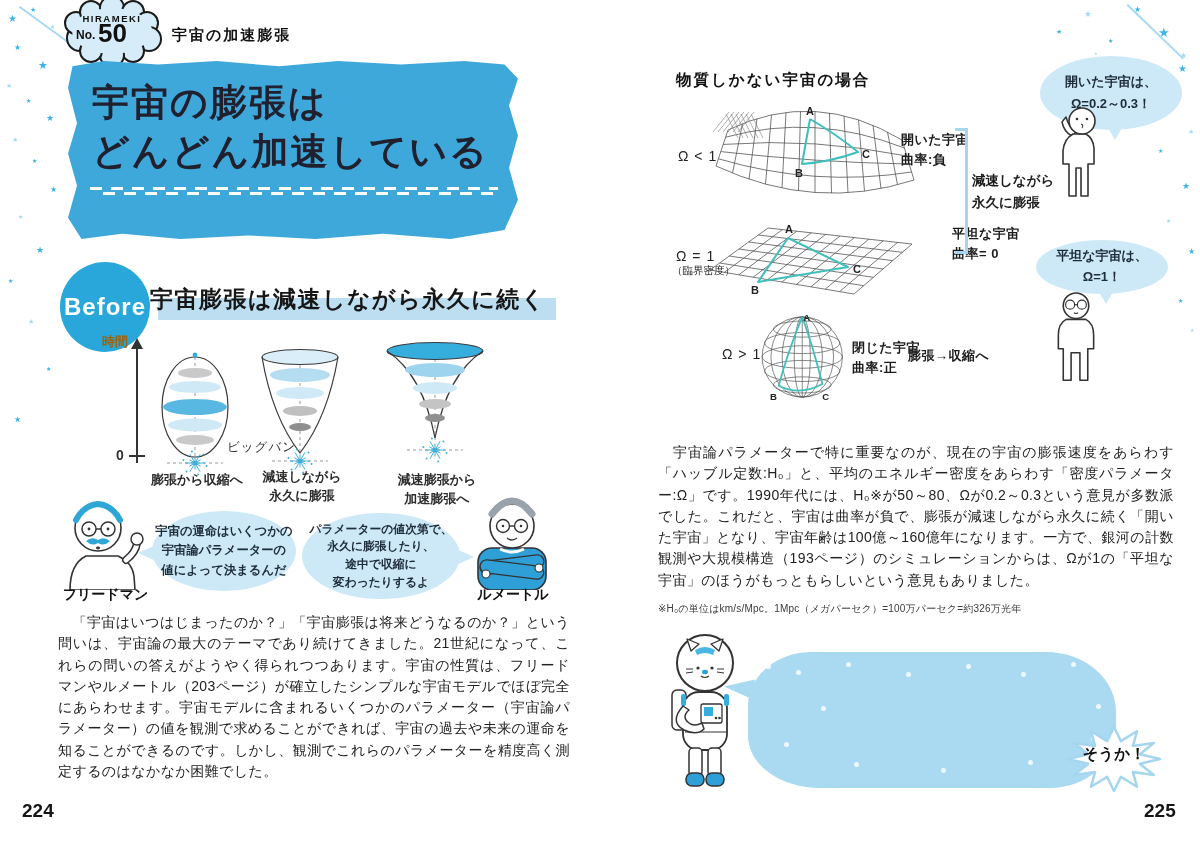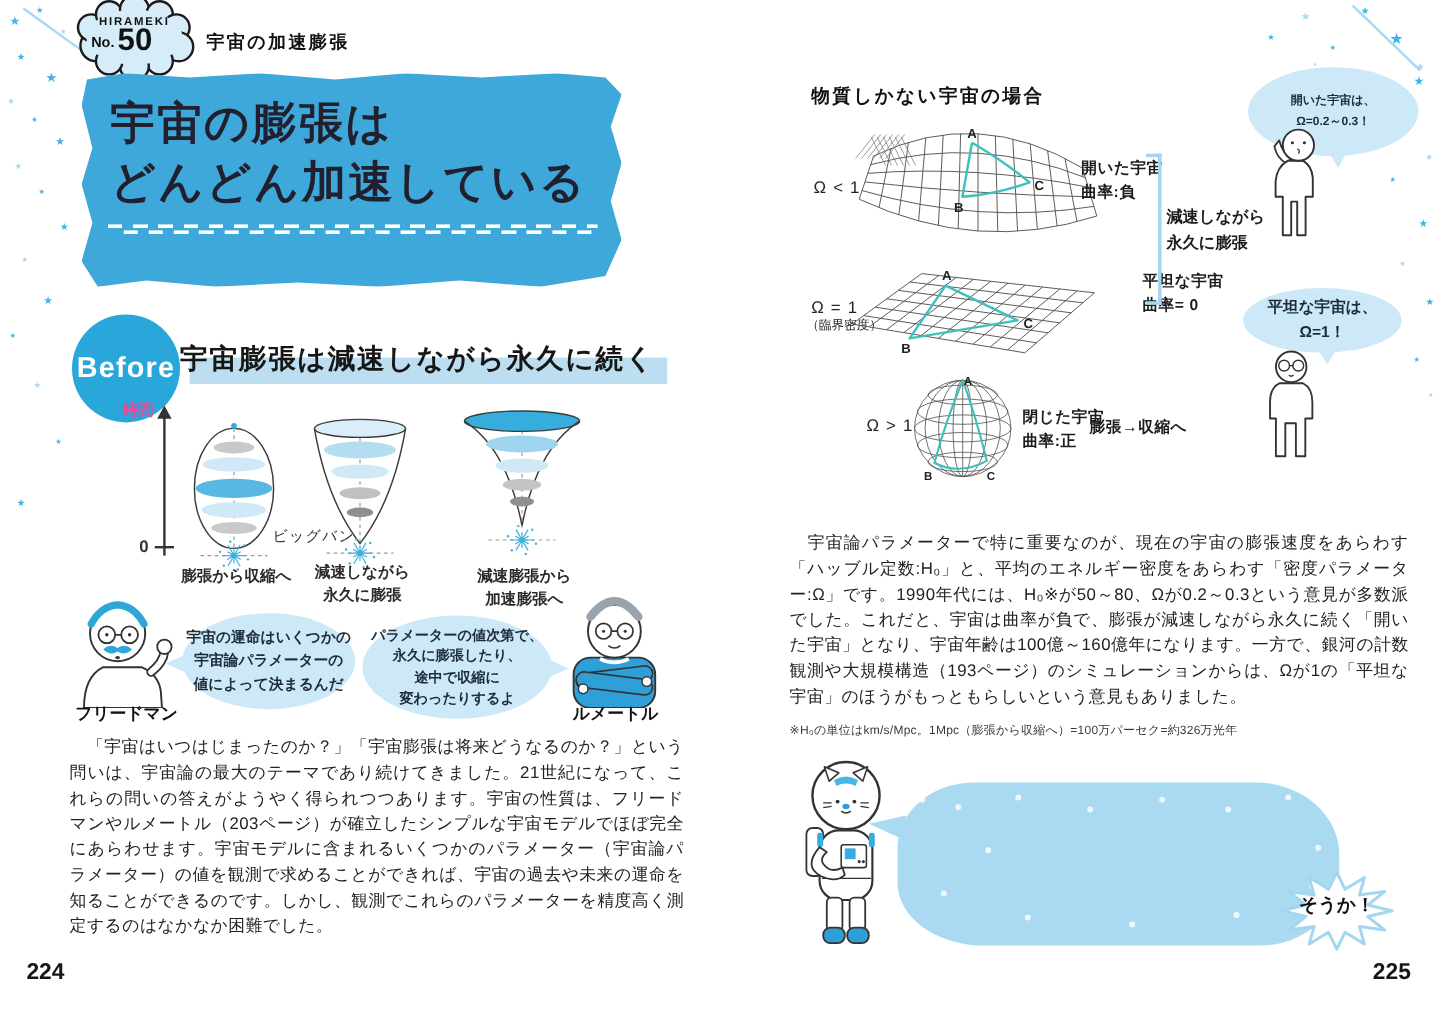--- a/index.html
+++ b/index.html
@@ -34,21 +34,21 @@
   .before{left:60px;top:262px;width:90px;height:90px;border-radius:50%;background:#2aa7da;
           display:flex;align-items:center;justify-content:center;color:#fff;font-size:24px;font-weight:bold;letter-spacing:1px}
   .sec-head{left:150px;top:284px;font-size:23px;font-weight:bold;letter-spacing:1.5px;color:#161616}
   .sec-head .bar{position:absolute;left:8px;right:-10px;top:14px;bottom:-5px;background:#bcdef0;z-index:0}
   .sec-head .txt{position:relative;z-index:1}
 
   
   .axis-line{left:136px;top:347px;width:2px;height:116px;background:#333}
   .axis-arrow{left:131px;top:338px;width:0;height:0;border-left:6px solid transparent;border-right:6px solid transparent;border-bottom:11px solid #333}
   .axis-tick{left:129px;top:455px;width:16px;height:2px;background:#333}
-  .axis-time{left:102px;top:333px;font-size:13px;font-weight:bold;color:#ec4899}
+  .axis-time{left:102px;top:333px;font-size:13px;font-weight:bold;color:#a16207}
   .axis-zero{left:116px;top:447px;font-size:14px;font-weight:bold;color:#333}
   .bigbang{left:227px;top:439px;font-size:12.5px;color:#333;letter-spacing:1px}
   .fcap{position:absolute;transform:translateX(-50%);text-align:center;font-size:13px;font-weight:600;color:#2b2b2b;line-height:1.45}
 
   
   .bubble{position:absolute;background:#cde9f7;border-radius:50%;display:flex;align-items:center;justify-content:center;text-align:center;color:#1d2c3a;font-weight:600}
   .tail{position:absolute;width:0;height:0;border-style:solid}
   .tail-l{left:-14px;top:42%;border-width:8px 18px 8px 0;border-color:transparent #cde9f7 transparent transparent}
   .tail-r{right:-14px;top:42%;border-width:8px 0 8px 18px;border-color:transparent transparent transparent #cde9f7}
   .tail-b{bottom:-10px;left:48%;border-width:12px 7px 0 7px;border-color:#cde9f7 transparent transparent transparent}
@@ -420,21 +420,21 @@
       </g>
     <path d="M53,9 Q36,50 26,88 Q50,100 76,86 Q66,45 53,9" class="tri"></path>
     <text class="pt" x="54" y="14">A</text>
     <text class="pt" x="16" y="104">B</text>
     <text class="pt" x="76" y="104">C</text>
   </svg>
   <div class="side-label pre" style="left:852px;top:338px">閉じた宇宙
 曲率:正</div>
   <div class="side-label" style="left:908px;top:346px">膨張→収縮へ</div>
 
-  <div class="bubble" style="left:1040px;top:56px;width:142px;height:74px;font-size:10px;font-weight:bold;line-height:1.7">
+  <div class="bubble" style="left:1040px;top:56px;width:142px;height:74px;font-size:13px;font-weight:bold;line-height:1.7">
     <span class="tail tail-b"></span>
     <span class="pre">開いた宇宙は、
 Ω=0.2～0.3！</span>
   </div>
   <svg class="abs" style="left:1052px;top:106px" width="58" height="95" viewBox="0 0 58 95">
     <path d="M20,30 Q12,26 10,16 L14,11 Q17,22 24,26 Z" fill="#fff" stroke="#333" stroke-width="1.5" stroke-linejoin="round"></path>
     <path d="M21,28 Q12,33 11,45 L11,58 L17,58 L17,90 L24,90 L24,62 L29,62 L29,90 L36,90 L36,58 L42,58 L42,42 Q41,32 34,28 Z" fill="#fff" stroke="#333" stroke-width="1.6" stroke-linejoin="round"></path>
     <circle cx="30" cy="15" r="13" fill="#fff" stroke="#333" stroke-width="1.6"></circle>
     <circle cx="25" cy="13" r="1.3" fill="#333"></circle>
       <circle cx="35" cy="13" r="1.3" fill="#333"></circle>
@@ -449,21 +449,21 @@
   <svg class="abs" style="left:1050px;top:290px" width="52" height="98" viewBox="0 0 52 100">
     <path d="M16,30 Q8,34 8,46 L8,60 L13,60 L13,92 L21,92 L21,64 L30,64 L30,92 L38,92 L38,60 L44,60 L44,46 Q44,34 36,30 Z" fill="#fff" stroke="#333" stroke-width="1.6" stroke-linejoin="round"></path>
     <circle cx="26" cy="16" r="13" fill="#fff" stroke="#333" stroke-width="1.6"></circle>
     <circle cx="20" cy="15" r="4.6" fill="none" stroke="#333" stroke-width="1.2"></circle>
     <circle cx="32" cy="15" r="4.6" fill="none" stroke="#333" stroke-width="1.2"></circle>
     <line x1="24" y1="15" x2="28" y2="15" stroke="#333" stroke-width="1.2"></line>
     <path d="M24,23 q2,2 4,0" stroke="#333" stroke-width="1.1" fill="none"></path>
   </svg>
 
   <p class="body-text pre" style="left:658px;top:442px;width:516px;margin:0">　宇宙論パラメーターで特に重要なのが、現在の宇宙の膨張速度をあらわす「ハッブル定数:H₀」と、平均のエネルギー密度をあらわす「密度パラメーター:Ω」です。1990年代には、H₀※が50～80、Ωが0.2～0.3という意見が多数派でした。これだと、宇宙は曲率が負で、膨張が減速しながら永久に続く「開いた宇宙」となり、宇宙年齢は100億～160億年になります。一方で、銀河の計数観測や大規模構造（193ページ）のシミュレーションからは、Ωが1の「平坦な宇宙」のほうがもっともらしいという意見もありました。</p>
-  <div class="abs footnote">※H₀の単位はkm/s/Mpc。1Mpc（膨張から収縮へ）=100万パーセク=約326万光年</div>
+  <div class="abs footnote">※H₀の単位はkm/s/Mpc。1Mpc（メガパーセク）=100万パーセク=約326万光年</div>
 
   <svg class="abs" style="left:664px;top:626px" width="82" height="170" viewBox="0 0 82 170">
     <rect x="8" y="64" width="14" height="40" rx="5" fill="#fff" stroke="#333" stroke-width="1.5"></rect>
     <rect x="19" y="66" width="44" height="58" rx="16" fill="#fff" stroke="#333" stroke-width="1.8"></rect>
     <rect x="17" y="68" width="5" height="12" rx="2" fill="#35aede"></rect>
     <rect x="60" y="68" width="5" height="12" rx="2" fill="#35aede"></rect>
     <rect x="37" y="78" width="21" height="19" rx="2" fill="#fff" stroke="#333" stroke-width="1.3"></rect>
     <rect x="40" y="81" width="9" height="9" fill="#35aede"></rect>
     <circle cx="52" cy="92" r="1.3" fill="#333"></circle>
       <circle cx="55.5" cy="92" r="1.3" fill="#333"></circle>

